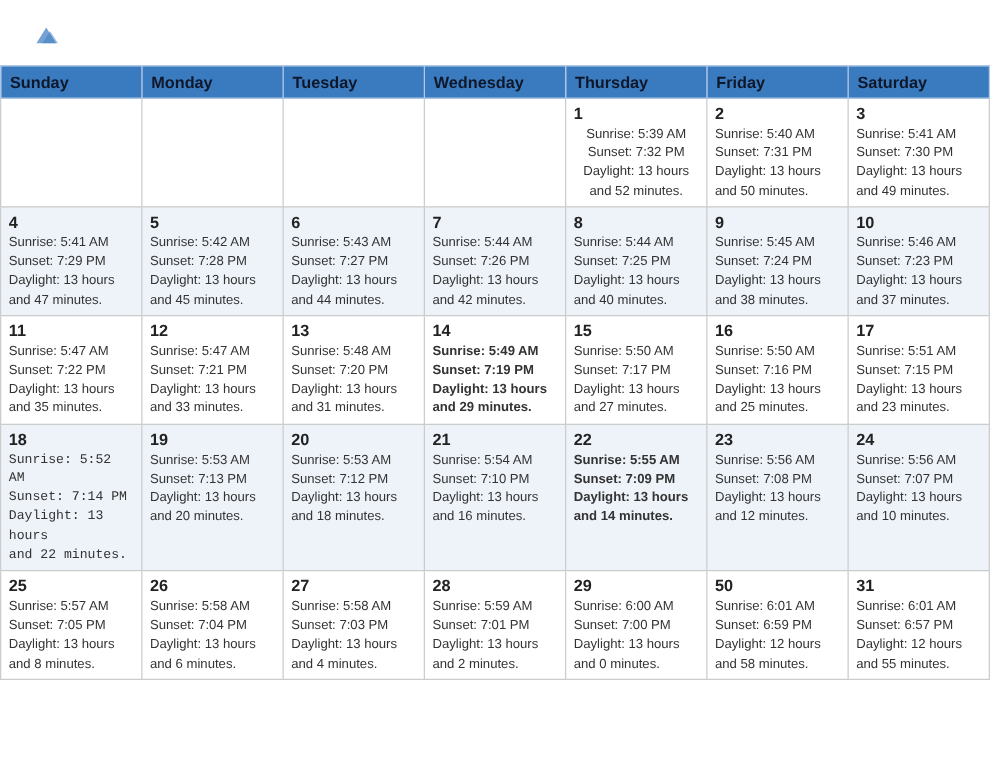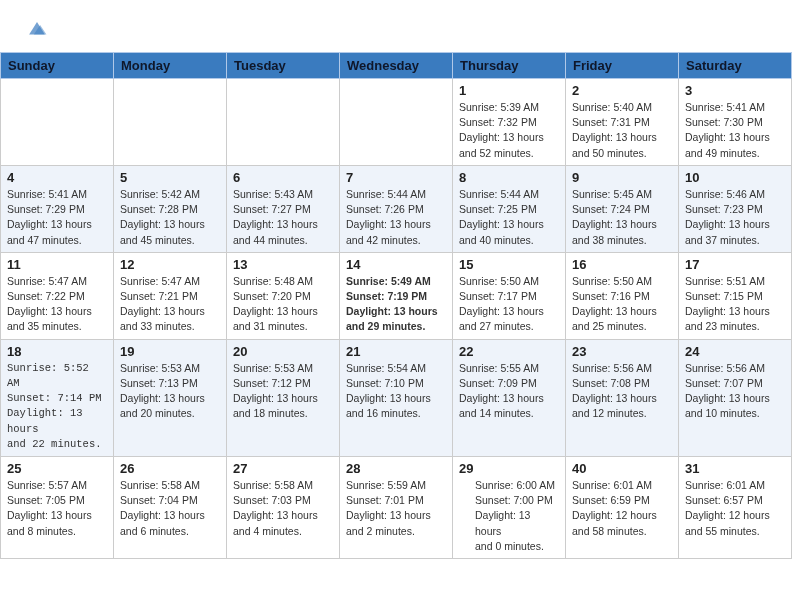--- a/index.html
+++ b/index.html
@@ -56,21 +56,21 @@
       </tr>
   </thead>
   <tbody id="calendar-body">
       <tr>
         <td class="empty-cell"></td>
         <td class="empty-cell"></td>
         <td class="empty-cell"></td>
         <td class="empty-cell"></td>
         <td>
           <div class="day-num">1</div>
-          <div class="day-detail" style="white-space: pre-line;">Sunrise: 5:39 AM
+          <div class="day-detail" style="white-space: pre-line; text-align: center;">Sunrise: 5:39 AM
 Sunset: 7:32 PM
 Daylight: 13 hours
 and 52 minutes.</div>
         </td>
         <td>
           <div class="day-num">2</div>
           <div class="day-detail" style="white-space: pre-line;">Sunrise: 5:40 AM
 Sunset: 7:31 PM
 Daylight: 13 hours
 and 50 minutes.</div>
@@ -209,21 +209,21 @@
         </td>
         <td>
           <div class="day-num">21</div>
           <div class="day-detail" style="white-space: pre-line;">Sunrise: 5:54 AM
 Sunset: 7:10 PM
 Daylight: 13 hours
 and 16 minutes.</div>
         </td>
         <td>
           <div class="day-num">22</div>
-          <div class="day-detail" style="white-space: pre-line;">Sunrise: 5:55 AM
+          <div class="day-detail" style="white-space: pre-line; font-weight: bold;">Sunrise: 5:55 AM
 Sunset: 7:09 PM
 Daylight: 13 hours
 and 14 minutes.</div>
         </td>
         <td>
           <div class="day-num">23</div>
           <div class="day-detail" style="white-space: pre-line;">Sunrise: 5:56 AM
 Sunset: 7:08 PM
 Daylight: 13 hours
 and 12 minutes.</div>
@@ -260,27 +260,27 @@
         </td>
         <td>
           <div class="day-num">28</div>
           <div class="day-detail" style="white-space: pre-line;">Sunrise: 5:59 AM
 Sunset: 7:01 PM
 Daylight: 13 hours
 and 2 minutes.</div>
         </td>
         <td>
           <div class="day-num">29</div>
-          <div class="day-detail" style="white-space: pre-line; margin-left: 16px;">Sunrise: 6:00 AM
+          <div class="day-detail" style="white-space: pre-line;">Sunrise: 6:00 AM
 Sunset: 7:00 PM
 Daylight: 13 hours
 and 0 minutes.</div>
         </td>
         <td>
-          <div class="day-num">40</div>
+          <div class="day-num">50</div>
           <div class="day-detail" style="white-space: pre-line;">Sunrise: 6:01 AM
 Sunset: 6:59 PM
 Daylight: 12 hours
 and 58 minutes.</div>
         </td>
         <td>
           <div class="day-num">31</div>
           <div class="day-detail" style="white-space: pre-line;">Sunrise: 6:01 AM
 Sunset: 6:57 PM
 Daylight: 12 hours

